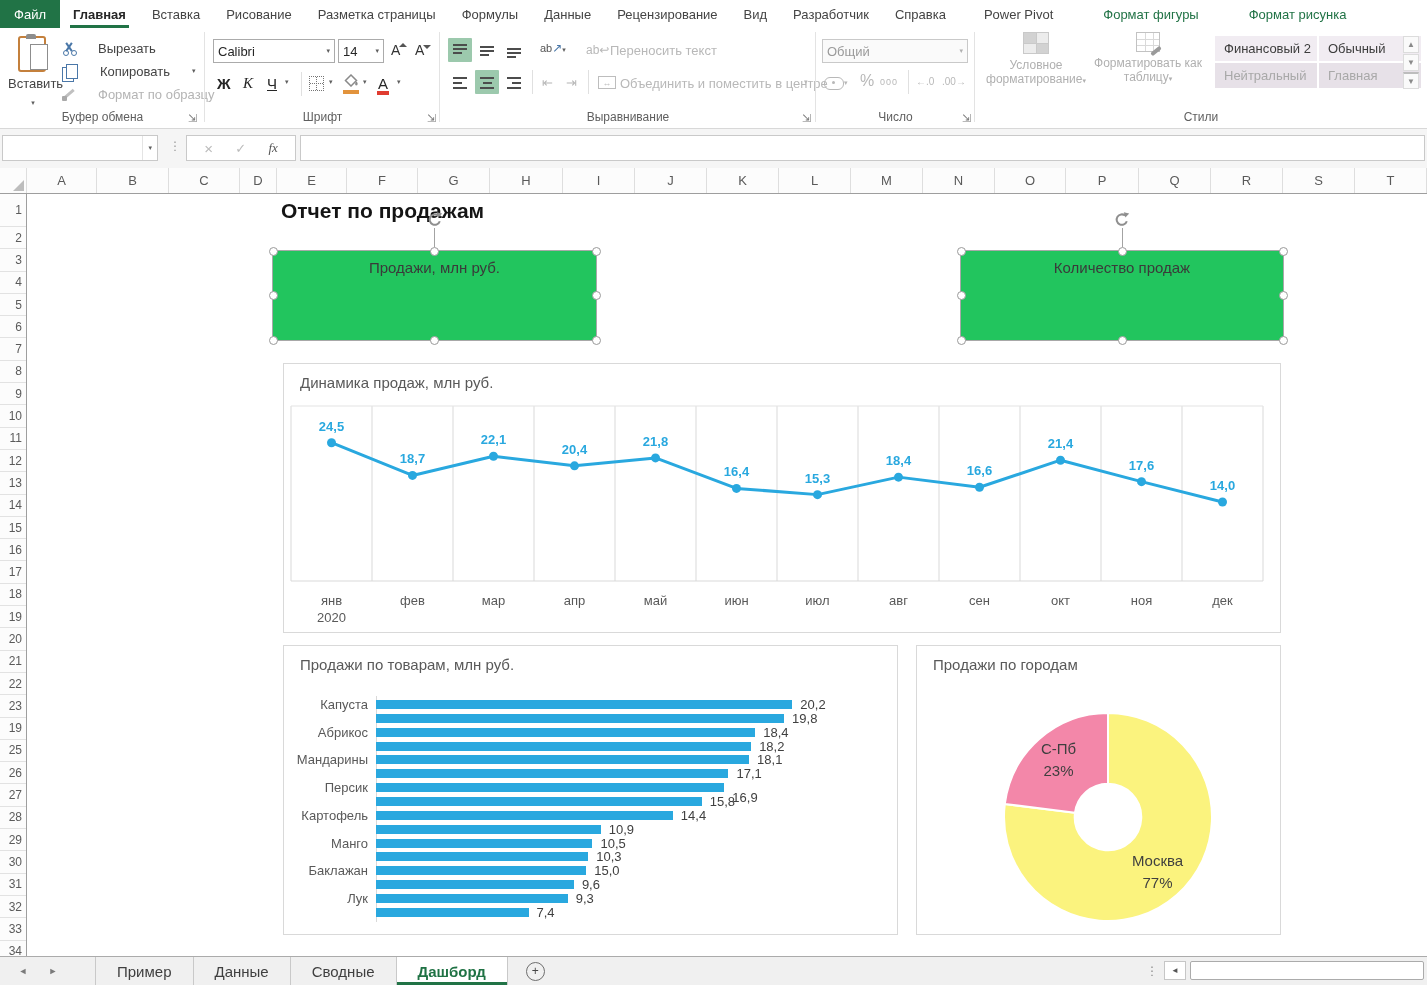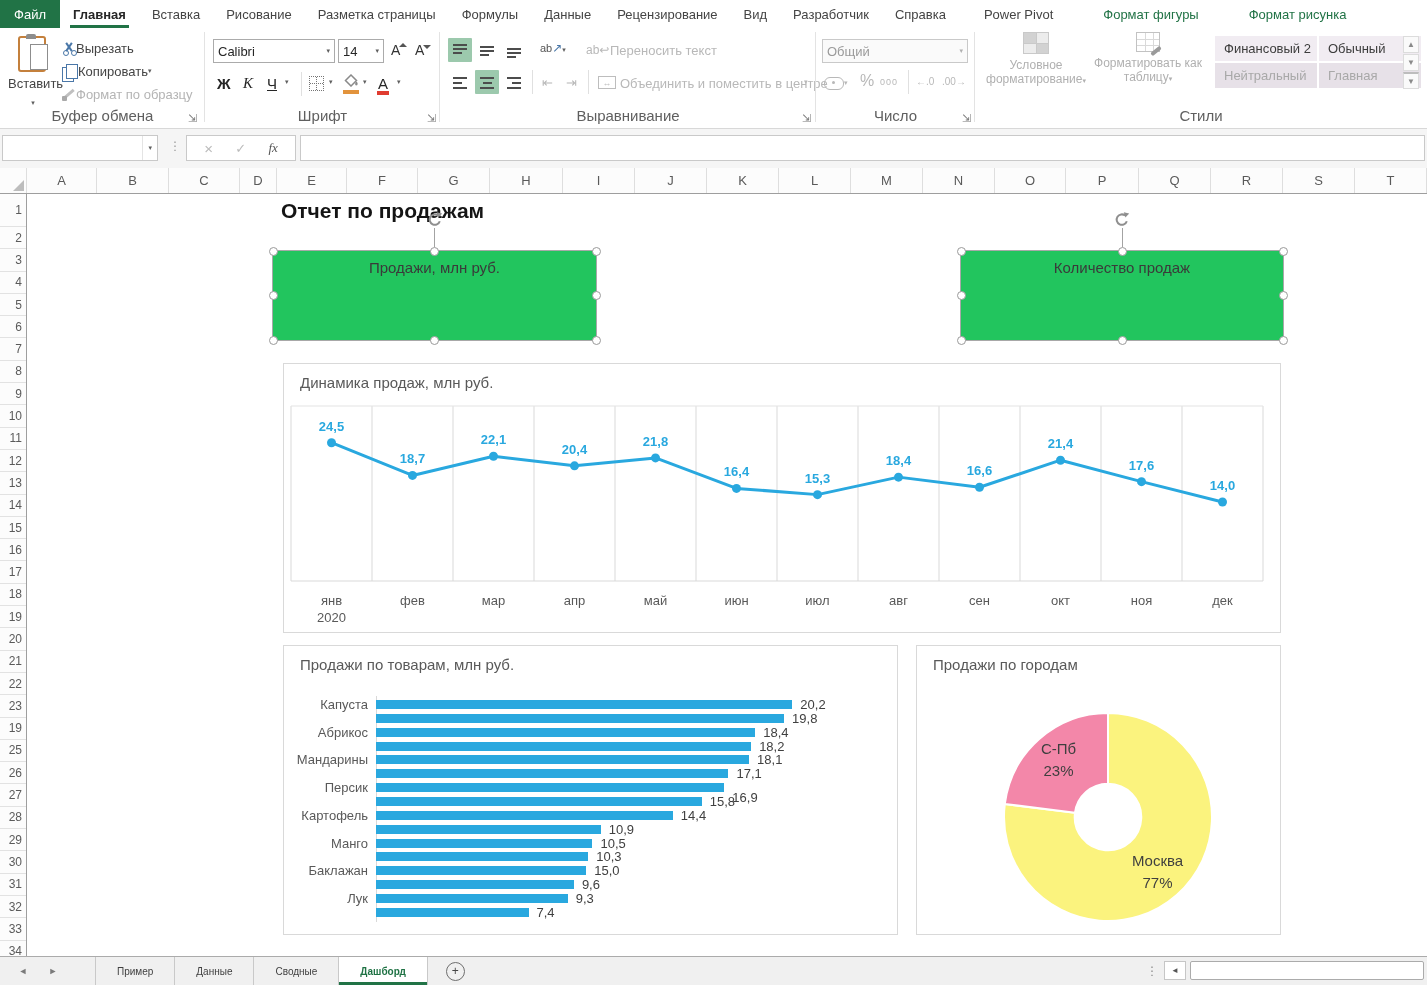--- a/index.html
+++ b/index.html
@@ -10,33 +10,33 @@
   .file-tab{background:#217346;color:#fff;width:60px;display:flex;align-items:center;justify-content:center;font-size:13px;cursor:pointer;}
   .rtabs{display:flex;align-items:stretch;}
   .rtab{padding:0 13px;display:flex;align-items:center;font-size:13px;color:#444;position:relative;white-space:nowrap;cursor:pointer;}
   .rtab.active{color:#262626;font-weight:bold;}
   .rtab.active::after{content:"";position:absolute;left:10px;right:10px;bottom:0;height:3px;background:#217346;}
   .rtab.contextual{color:#217346;}
   
   .ribbon{position:absolute;top:28px;left:0;right:0;height:100px;background:#fff;border-bottom:1px solid #d8d8d8;z-index:5;}
   .grp{position:absolute;top:0;height:100px;}
   .vsep{position:absolute;top:4px;bottom:6px;width:1px;background:#e3e3e3;}
-  .grp-label{position:absolute;bottom:4px;left:0;right:0;text-align:center;font-size:15px;color:#5f5f5f;}
+  .grp-label{position:absolute;bottom:4px;left:0;right:0;text-align:center;font-size:12px;color:#5f5f5f;}
   .dl{position:absolute;bottom:5px;font-size:11px;color:#7a7a7a;cursor:pointer;line-height:10px;}
   .cv{font-size:7px;color:#5f5f5f;}
   .cv::after{content:"▾";}
   .disabled, .disabled .sbl{color:#b4b4b4 !important;}
   
   .paste-btn{position:absolute;left:8px;top:4px;width:50px;height:88px;text-align:center;cursor:pointer;}
   .clip-ic{position:relative;width:30px;height:36px;margin:2px auto 0;}
   .clipbk{position:absolute;left:0;top:2px;width:24px;height:32px;border:2px solid #c4803c;border-radius:3px;background:#fff;}
   .clipclip{position:absolute;left:8px;top:0;width:10px;height:5px;background:#8d8d8d;border-radius:2px 2px 0 0;}
   .clipfr{position:absolute;right:0;top:10px;width:16px;height:24px;border:1px solid #8d8d8d;background:#fff;}
   .pbl{margin-top:6px;font-size:13px;color:#444;}
-  .smallbtn{position:absolute;left:62px;height:20px;display:flex;align-items:center;gap:0;font-size:13px;color:#444;cursor:pointer;white-space:nowrap;}
+  .smallbtn{position:absolute;left:62px;height:20px;display:flex;align-items:center;gap:22px;font-size:13px;color:#444;cursor:pointer;white-space:nowrap;}
   .sbl{font-size:13px;}
   .scissors{position:relative;width:14px;height:13px;display:inline-block;}
   .scissors i{position:absolute;background:#4a77a8;}
   .scissors .s1{left:6px;top:0;width:2px;height:10px;transform:rotate(35deg);}
   .scissors .s2{left:6px;top:0;width:2px;height:10px;transform:rotate(-35deg);}
   .scissors .s3,.scissors .s4{width:4px;height:4px;border:1.5px solid #4a77a8;background:transparent;border-radius:50%;top:8px;}
   .scissors .s3{left:1px;} .scissors .s4{left:9px;}
   .copy-ic{position:relative;width:10px;height:13px;border:1.5px solid #4a77a8;background:#fff;display:inline-block;margin-left:4px;}
   .copy-ic::before{content:"";position:absolute;left:-5px;top:2px;width:10px;height:13px;border:1.5px solid #4a77a8;background:#fff;z-index:-1;}
   .paint-ic{position:relative;width:14px;height:14px;display:inline-block;}
@@ -112,21 +112,21 @@
   .ctitle{position:absolute;left:16px;top:10px;font-size:15px;color:#595959;white-space:nowrap;}
   .card svg,.bplot{position:absolute;left:0;top:0;}
   .bbar{position:absolute;height:9px;}
   .bval{position:absolute;font-size:13px;color:#404040;white-space:nowrap;}
   .bcat{position:absolute;left:0;width:84px;text-align:right;font-size:13px;color:#595959;white-space:nowrap;}
   .baxis{position:absolute;width:1px;background:#d9d9d9;}
   
   .tabbar{position:absolute;left:0;right:0;bottom:0;height:28px;background:#f0f0f0;border-top:1px solid #ababab;z-index:7;display:flex;align-items:stretch;}
   .snav{width:30px;display:flex;align-items:center;justify-content:center;color:#7a7a7a;font-size:9px;cursor:pointer;}
   .stabs{display:flex;align-items:stretch;margin-left:34px;border-left:1px solid #c9c9c9;}
-  .stab{display:flex;align-items:center;padding:0 21px;font-size:10px;color:#3f3f3f;border-right:1px solid #c9c9c9;cursor:pointer;white-space:nowrap;}
+  .stab{display:flex;align-items:center;padding:0 21px;font-size:15px;color:#3f3f3f;border-right:1px solid #c9c9c9;cursor:pointer;white-space:nowrap;}
   .stab.active{background:#fff;color:#1f7244;font-weight:bold;box-shadow:inset 0 -3px 0 #217346;}
   .addsheet{width:17px;height:17px;border:1px solid #6e6e6e;border-radius:50%;margin:auto 0 auto 18px;display:flex;align-items:center;justify-content:center;font-size:12px;color:#444;cursor:pointer;line-height:1;}
   .splitter{position:absolute;left:1146px;top:0;bottom:0;display:flex;align-items:center;color:#8a8a8a;font-size:12px;cursor:col-resize;}
   .hscroll-btn{position:absolute;left:1164px;top:4px;width:22px;height:19px;background:#fff;border:1px solid #c6c6c6;display:flex;align-items:center;justify-content:center;font-size:8px;color:#555;box-sizing:border-box;cursor:pointer;}
   .hthumb{position:absolute;left:1190px;top:4px;width:234px;height:19px;background:#fff;border:1px solid #ababab;border-radius:2px;box-sizing:border-box;cursor:pointer;}
 </style>
 </head>
 <body>
 
 <div id="app">

